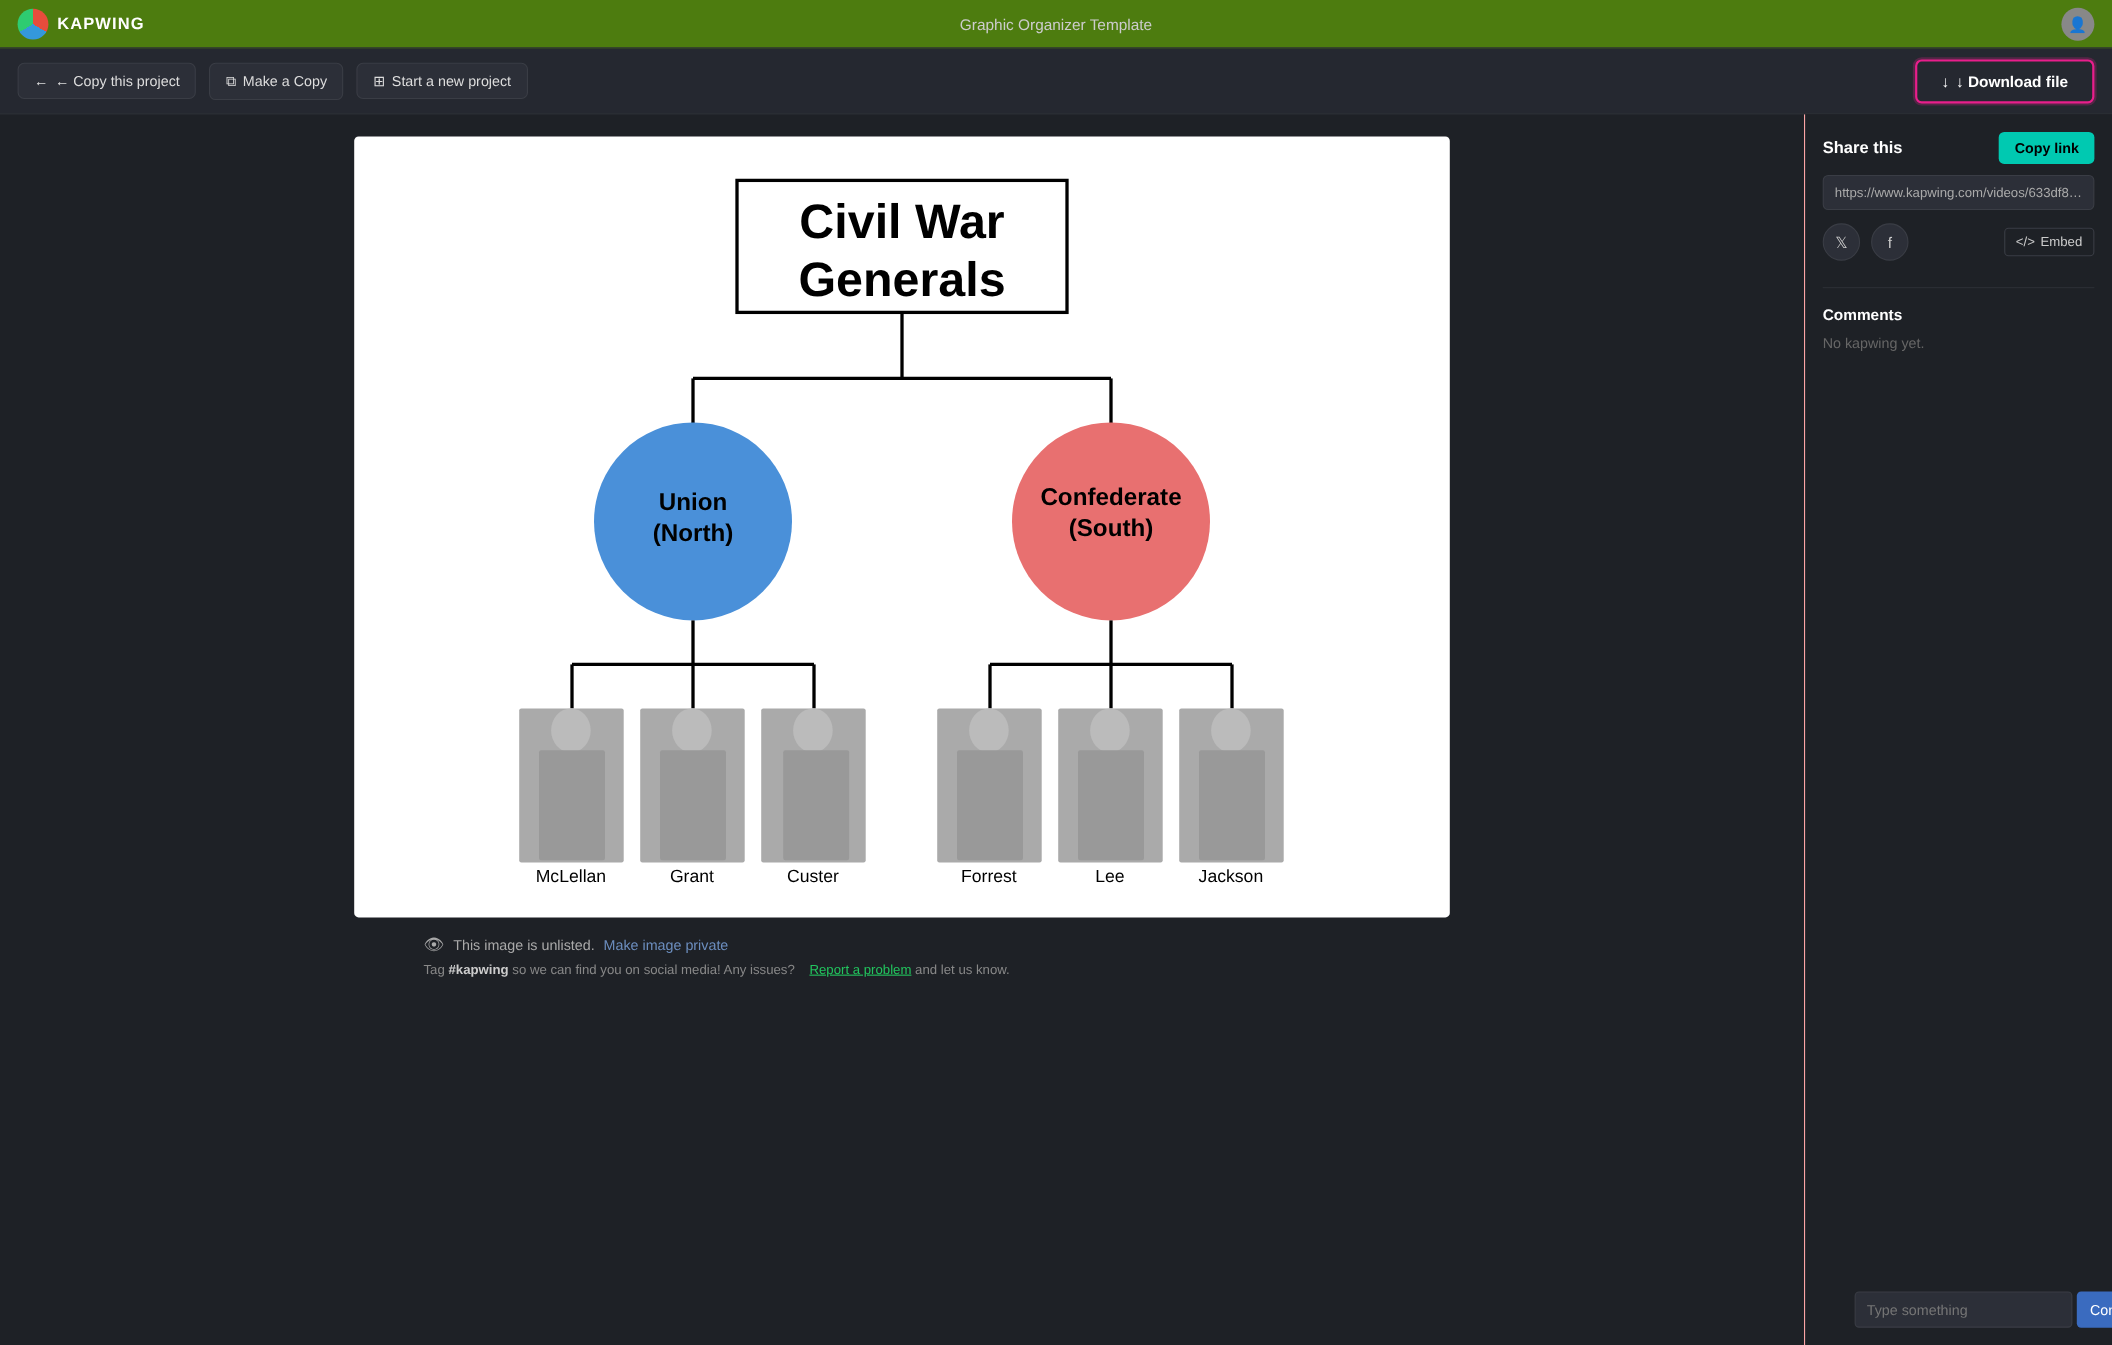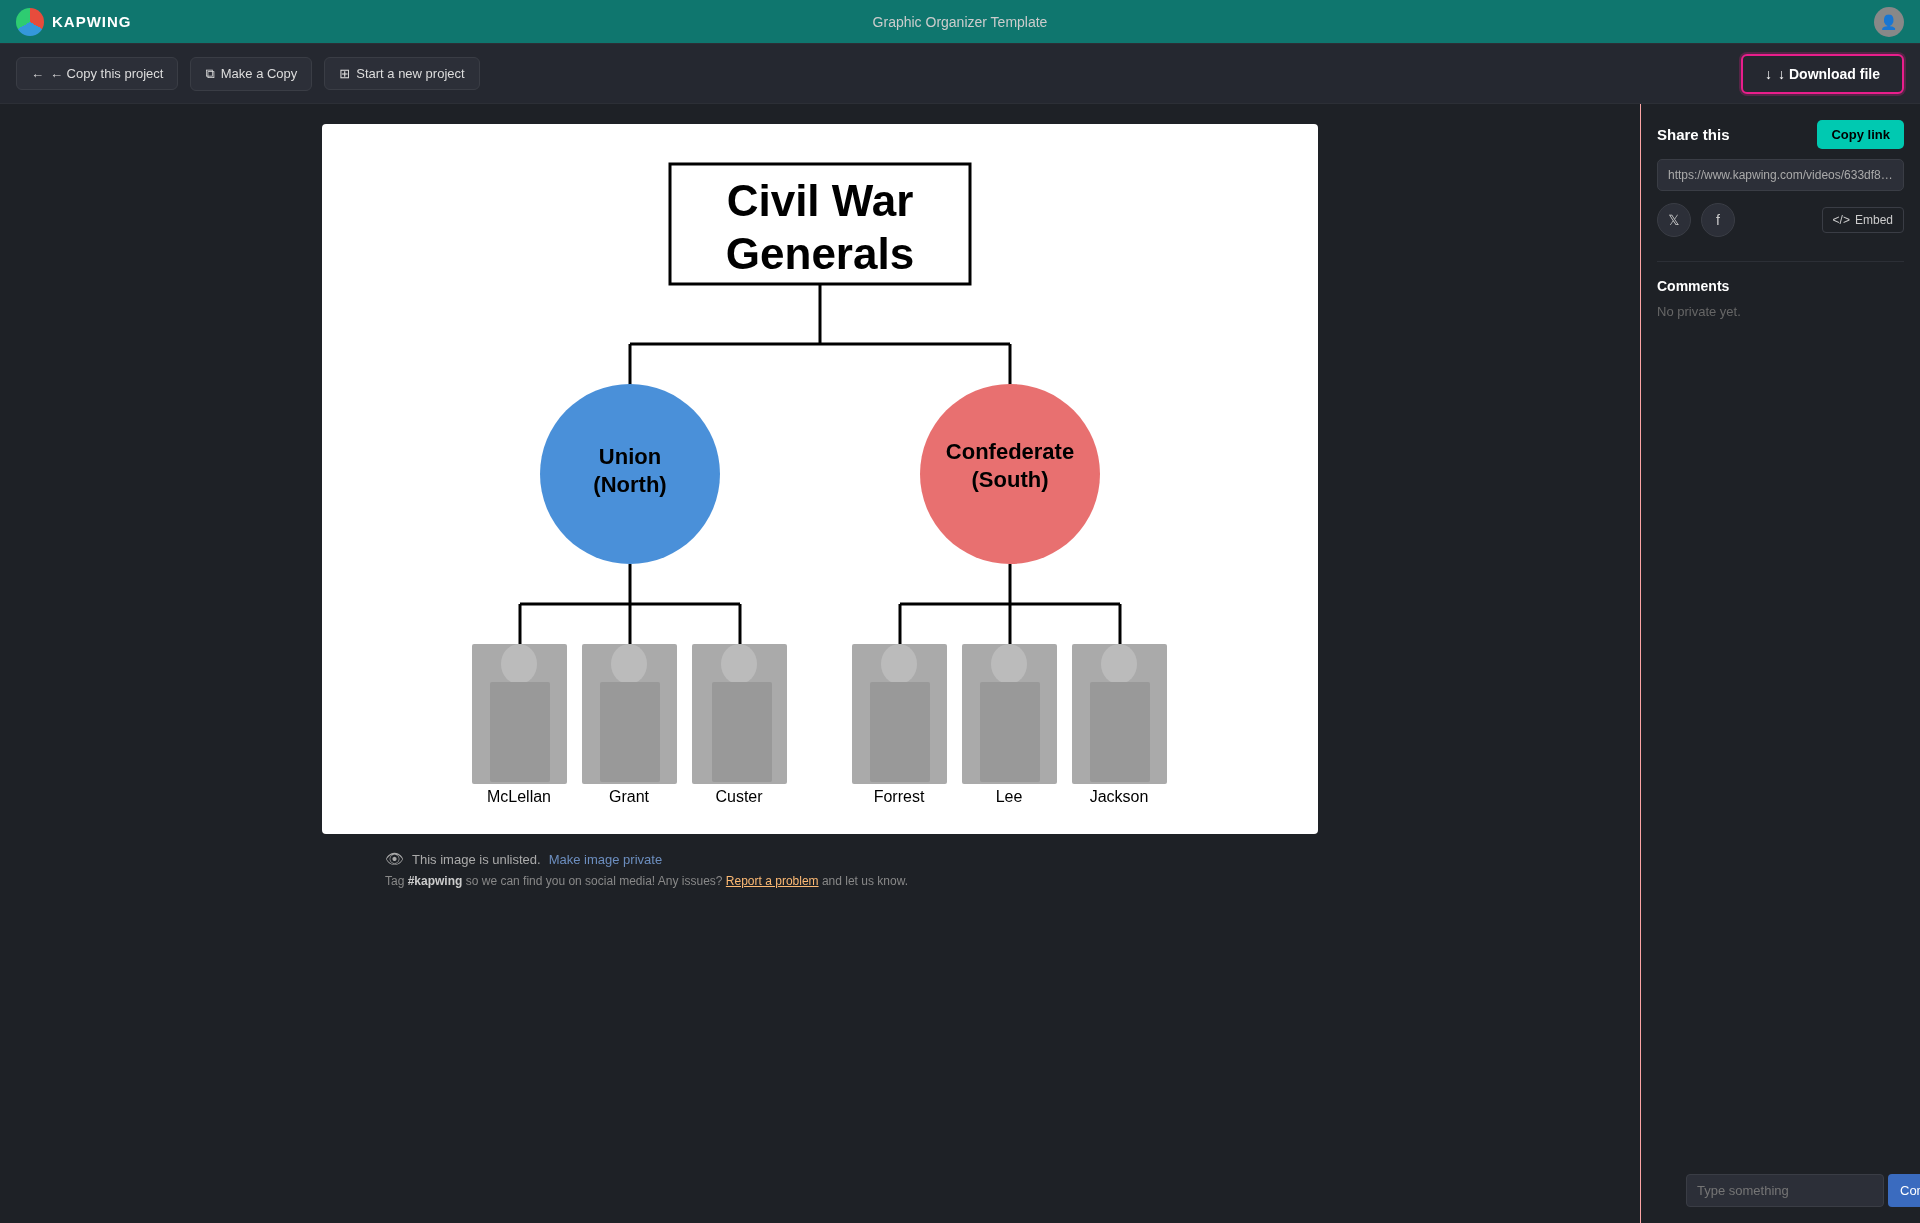--- a/index.html
+++ b/index.html
@@ -1,20 +1,20 @@
 <!DOCTYPE html>
 <html><head>
   <meta charset="utf-8">
   <style>
     * { box-sizing: border-box; margin: 0; padding: 0; }
     body { background: #1e2126; color: #fff; font-family: -apple-system, BlinkMacSystemFont, 'Segoe UI', sans-serif; min-height: 100vh; }
 
     
     .topnav {
-      background: #0f766e;
+      background: #4d7c0f;
       height: 44px;
       display: flex;
       align-items: center;
       padding: 0 16px;
       border-bottom: 1px solid #2c2f36;
       position: relative;
     }
     .logo-area {
       display: flex;
       align-items: center;
@@ -140,22 +140,23 @@
     }
 
     .bottom-tag {
       font-size: 12px;
       color: #888;
       margin-top: 6px;
       width: 100%;
       max-width: 870px;
     }
     .bottom-tag a {
-      color: #fdba74;
+      color: #22c55e;
       text-decoration: underline;
+      margin-left: 10px;
     }
     .bottom-tag strong { color: #ccc; margin-top: 43px; }
 
     
     .sidebar {
       width: 280px;
       background: #1e2126;
       border-left: 1px solid #fca5a5;
       display: flex;
       flex-direction: column;
@@ -414,20 +415,20 @@
       </button>
       <button class="embed-btn">
         <span>&lt;/&gt;</span>
         <span>Embed</span>
       </button>
     </div>
 
     <div class="divider"></div>
 
     <div class="comments-title">Comments</div>
-    <div class="no-comments">No private yet.</div>
+    <div class="no-comments">No kapwing yet.</div>
 
     <div class="comment-input-row">
       <input class="comment-input" type="text" placeholder="Type something" style="">
       <button class="comment-submit-btn">Comment</button>
     </div>
   </div>
 </div>
 
 </body></html>

